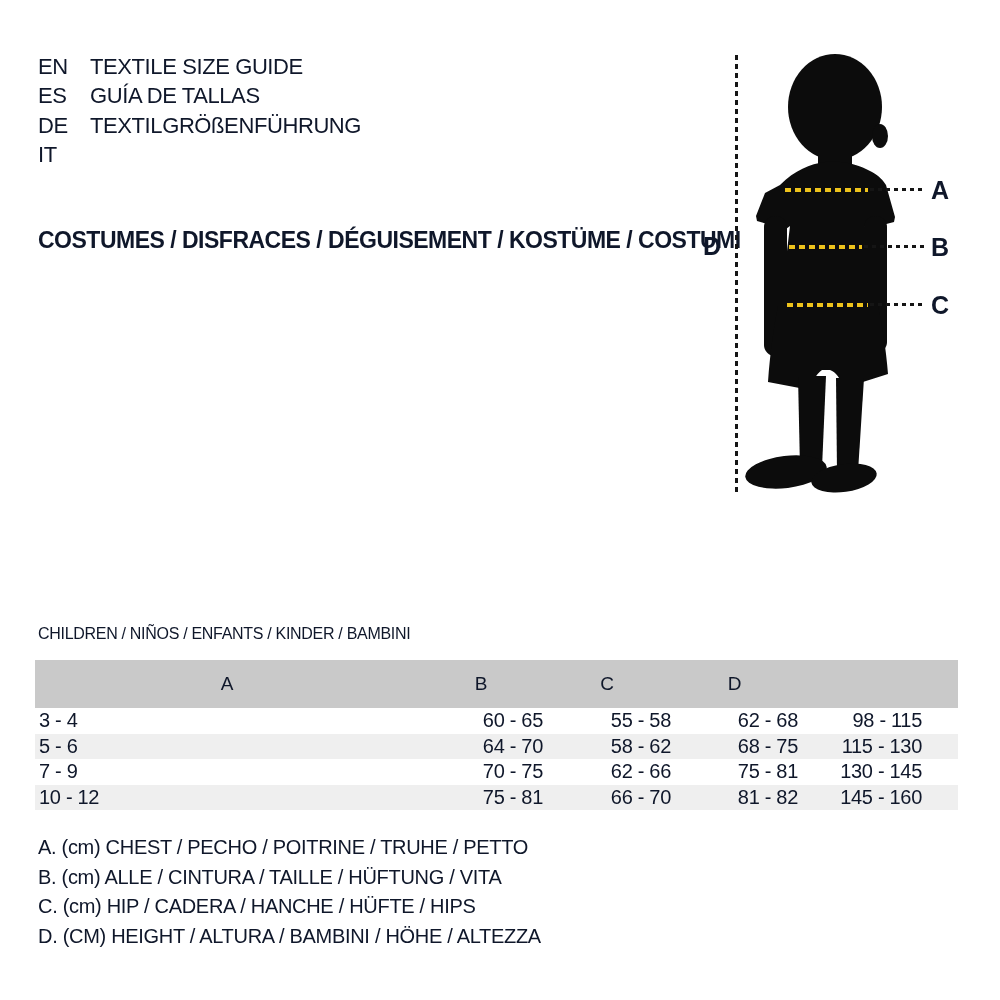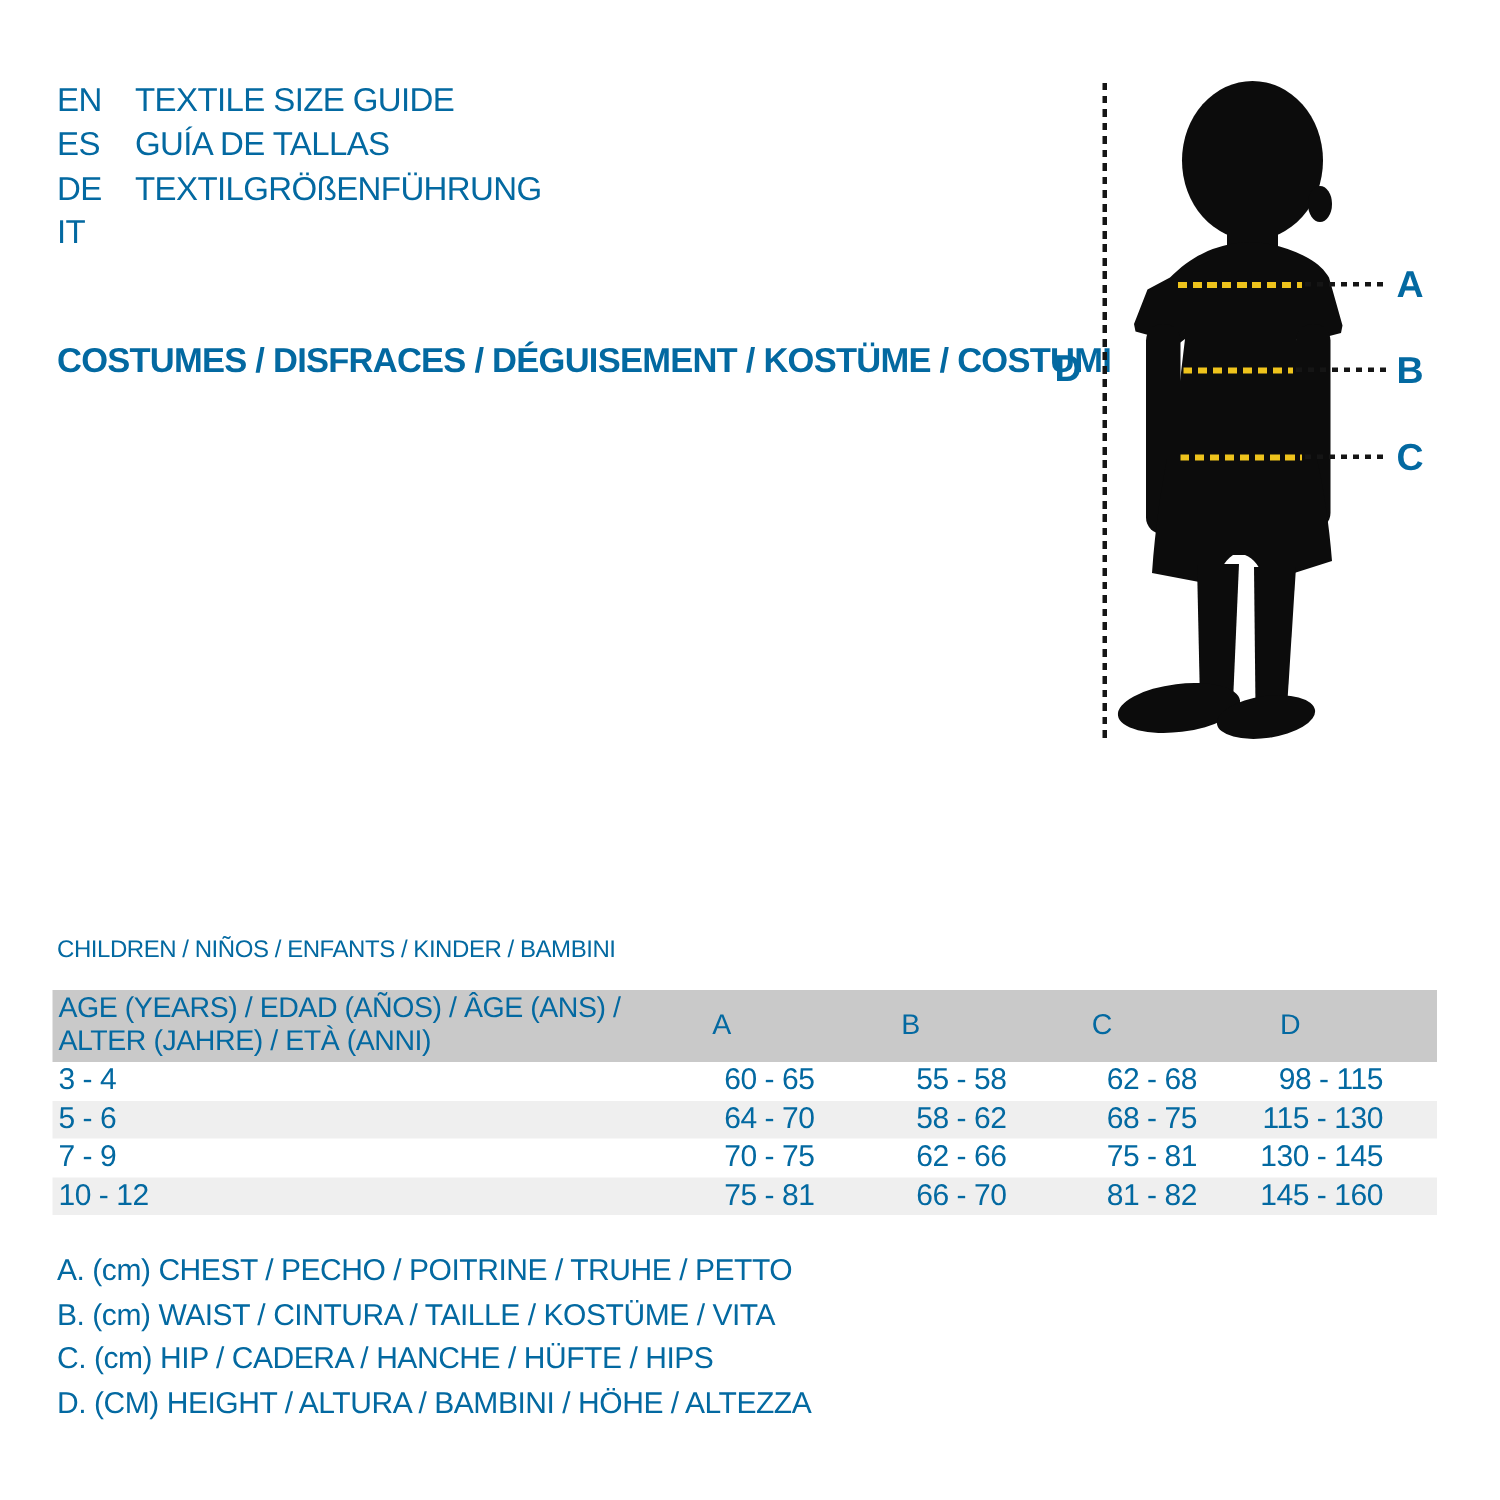--- a/index.html
+++ b/index.html
@@ -1,17 +1,17 @@
 <!DOCTYPE html>
 <html><head>
 <meta charset="utf-8">
 <style>
   html,body{margin:0;padding:0;background:#fff;}
   #page{position:relative;width:1000px;height:966px;background:#ffffff;overflow:hidden;
-        font-family:"Liberation Sans","DejaVu Sans",sans-serif;color:#0369a1;border-radius:27px;}
+        font-family:"Liberation Sans","DejaVu Sans",sans-serif;color:#0f172a;border-radius:27px;}
 
   
   .languages{position:absolute;left:38px;top:52px;font-size:22px;letter-spacing:-0.4px;}
   .lang-row{display:flex;line-height:29.3px;white-space:nowrap;}
   .lang-code{width:52px;flex:0 0 52px;}
 
   
   .category-title{position:absolute;left:38px;top:227px;font-size:23px;font-weight:bold;
                   letter-spacing:-0.5px;white-space:nowrap;}
 
@@ -102,24 +102,20 @@
   <div class="mletter lb">B</div>
 
   <div class="mline-y yc"></div>
   <div class="mline-k kc"></div>
   <div class="mletter lc">C</div>
 
   <div class="section-title">CHILDREN / NIÑOS / ENFANTS / KINDER / BAMBINI</div>
 
   <div class="size-table">
     <div class="tgrid thead">
-      <div class="agecell">
-        <div>AGE (YEARS) / EDAD (AÑOS) / ÂGE (ANS) /</div>
-        <div>ALTER (JAHRE) / ETÀ (ANNI)</div>
-      </div>
       <div class="colhead">A</div>
       <div class="colhead">B</div>
       <div class="colhead">C</div>
       <div class="colhead">D</div>
       <div></div>
     </div>
 
     <div class="tgrid trow">
       <div class="agecell">3 - 4</div>
       <div class="cell">60 - 65</div>
@@ -149,18 +145,18 @@
       <div class="cell">75 - 81</div>
       <div class="cell">66 - 70</div>
       <div class="cell">81 - 82</div>
       <div class="cell">145 - 160</div>
       <div></div>
     </div>
   </div>
 
   <div class="legend">
     <div>A. (cm) CHEST / PECHO / POITRINE / TRUHE / PETTO</div>
-    <div>B. (cm) WAIST / CINTURA / TAILLE / KOSTÜME / VITA</div>
+    <div>B. (cm) ALLE / CINTURA / TAILLE / HÜFTUNG / VITA</div>
     <div>C. (cm) HIP / CADERA / HANCHE / HÜFTE / HIPS</div>
     <div>D. (CM) HEIGHT / ALTURA / BAMBINI / HÖHE / ALTEZZA</div>
   </div>
 
 </div>
 
 </body></html>

